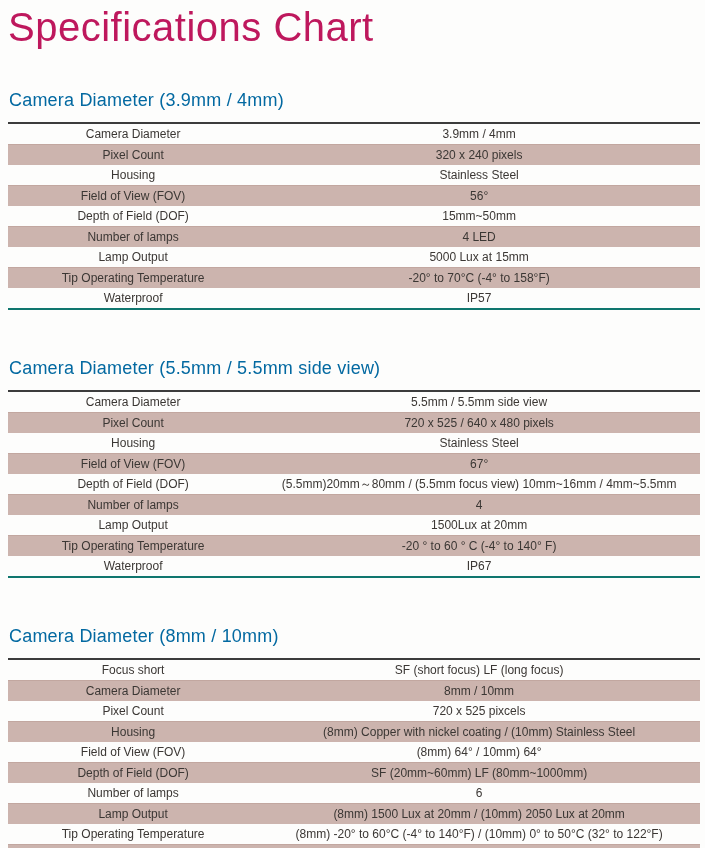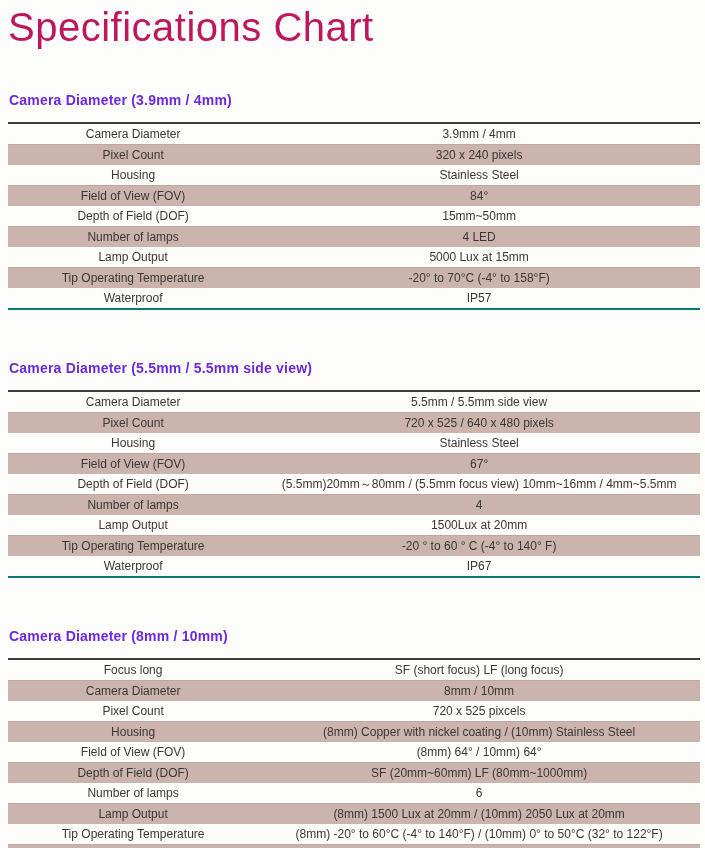--- a/index.html
+++ b/index.html
@@ -20,23 +20,23 @@
   h1.page-title {
     font-size: 40px;
     font-weight: 400;
     color: #be185d;
     letter-spacing: 0.5px;
     margin: 2px 0 40px 8px;
     line-height: 46px;
   }
   .spec-section { margin: 0 0 48px 0; }
   h2.section-heading {
-    font-size: 14px;
-    font-weight: 700;
-    color: #6d28d9;
+    font-size: 18px;
+    font-weight: 400;
+    color: #0369a1;
     margin: 0 0 12px 9px;
     line-height: 20px;
     letter-spacing: 0.2px;
   }
   table.spec-table {
     border-collapse: collapse;
     table-layout: fixed;
     width: 692px;
     margin-left: 8px;
     border-top: 2px solid #3c3c3c;
@@ -77,21 +77,21 @@
     <td class="value-cell">320 x 240 pixels</td>
   </tr>
 
   <tr>
     <td class="label-cell">Housing</td>
     <td class="value-cell">Stainless Steel</td>
   </tr>
 
   <tr class="shaded">
     <td class="label-cell">Field of View (FOV)</td>
-    <td class="value-cell">84°</td>
+    <td class="value-cell">56°</td>
   </tr>
 
   <tr>
     <td class="label-cell">Depth of Field (DOF)</td>
     <td class="value-cell">15mm~50mm</td>
   </tr>
 
   <tr class="shaded">
     <td class="label-cell">Number of lamps</td>
     <td class="value-cell">4 LED</td>
@@ -165,21 +165,21 @@
   </tr>
 </tbody>
     </table>
   </section>
 
   <section class="spec-section">
     <h2 class="section-heading">Camera Diameter (8mm / 10mm)</h2>
     <table class="spec-table">
       <tbody>
   <tr>
-    <td class="label-cell">Focus long</td>
+    <td class="label-cell">Focus short</td>
     <td class="value-cell">SF (short focus) LF (long focus)</td>
   </tr>
 
   <tr class="shaded">
     <td class="label-cell">Camera Diameter</td>
     <td class="value-cell">8mm / 10mm</td>
   </tr>
 
   <tr>
     <td class="label-cell">Pixel Count</td>

